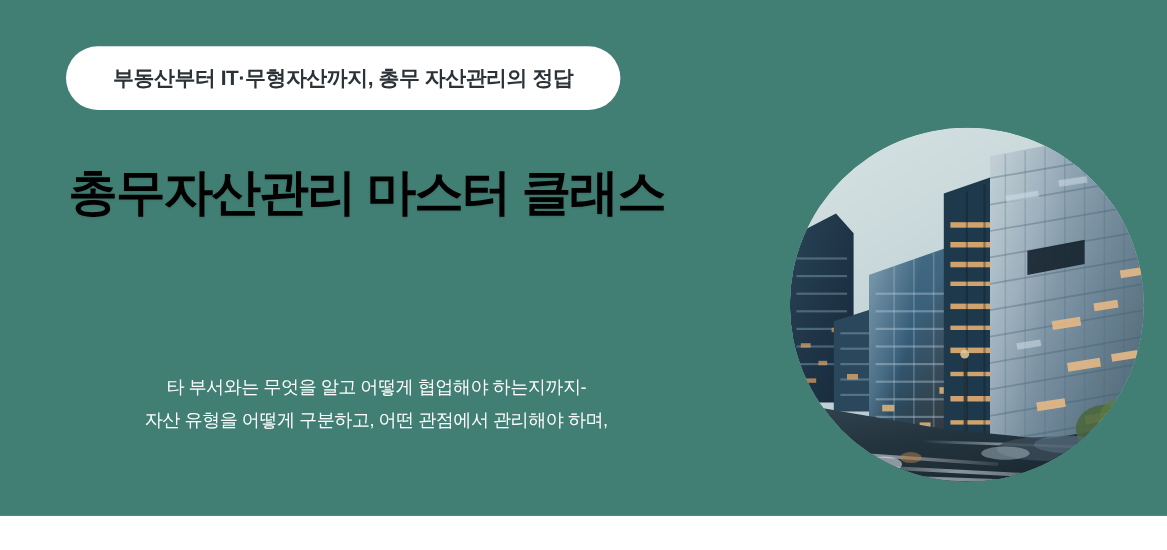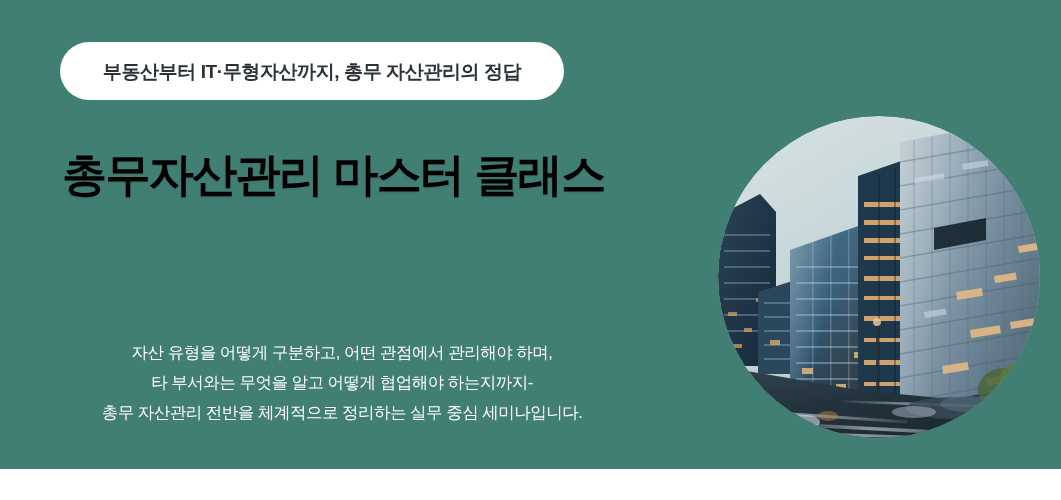--- a/index.html
+++ b/index.html
@@ -97,23 +97,22 @@
 
 <div class="banner">
 
   <div class="badge-pill">
     <span class="badge-text">부동산부터 IT·무형자산까지, 총무 자산관리의 정답</span>
   </div>
 
   <h1 class="headline">총무자산관리 마스터 클래스</h1>
 
   <div class="description">
+    <div class="desc-line">타 부서와는 무엇을 알고 어떻게 협업해야 하는지까지-</div>
     <div class="desc-line">자산 유형을 어떻게 구분하고, 어떤 관점에서 관리해야 하며,</div>
-    <div class="desc-line">타 부서와는 무엇을 알고 어떻게 협업해야 하는지까지-</div>
-    <div class="desc-line">총무 자산관리 전반을 체계적으로 정리하는 실무 중심 세미나입니다.</div>
   </div>
 
   <div class="photo-circle">
     <svg viewBox="0 0 322 322" xmlns="http://www.w3.org/2000/svg" aria-hidden="true">
       <defs>
         <linearGradient id="skyGrad" x1="0" y1="0" x2="0.6" y2="1">
           <stop offset="0%" stop-color="#e4efee"></stop>
           <stop offset="55%" stop-color="#cfe0e2"></stop>
           <stop offset="100%" stop-color="#b4c9d2"></stop>
         </linearGradient>

